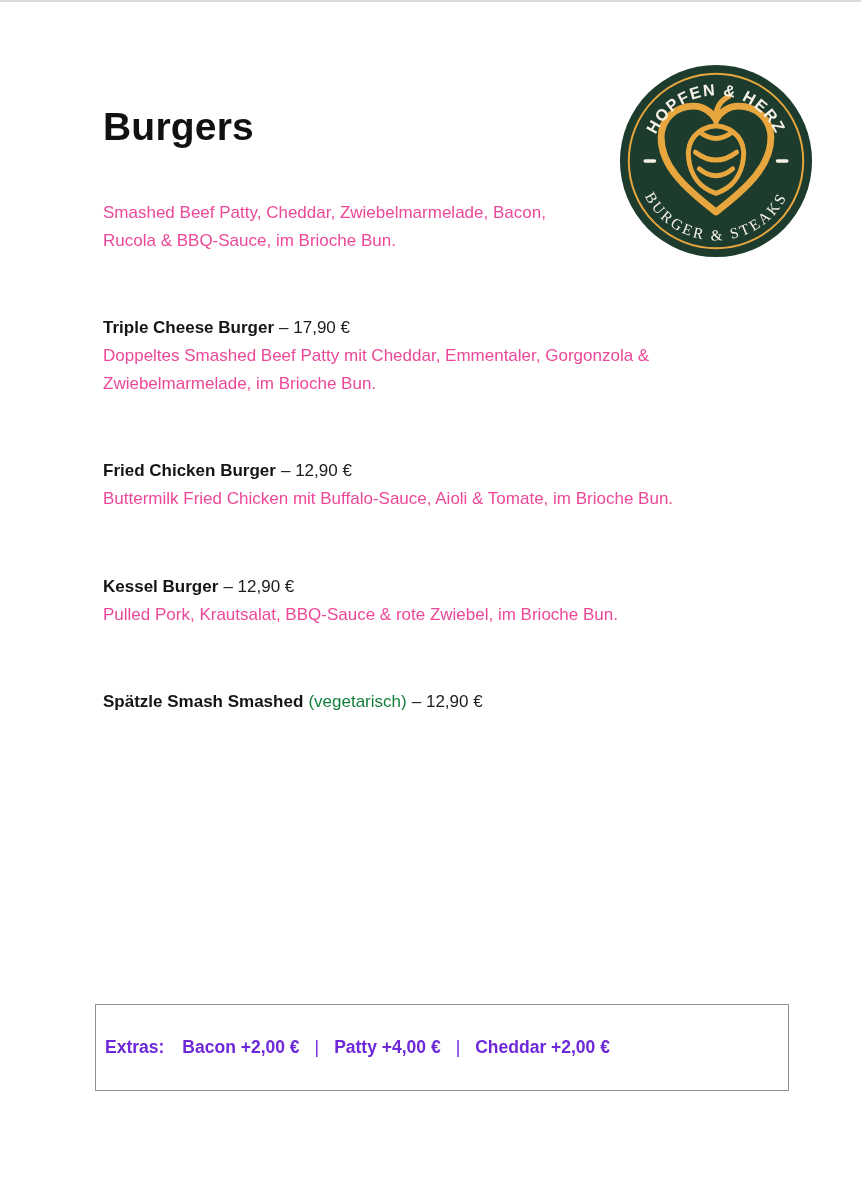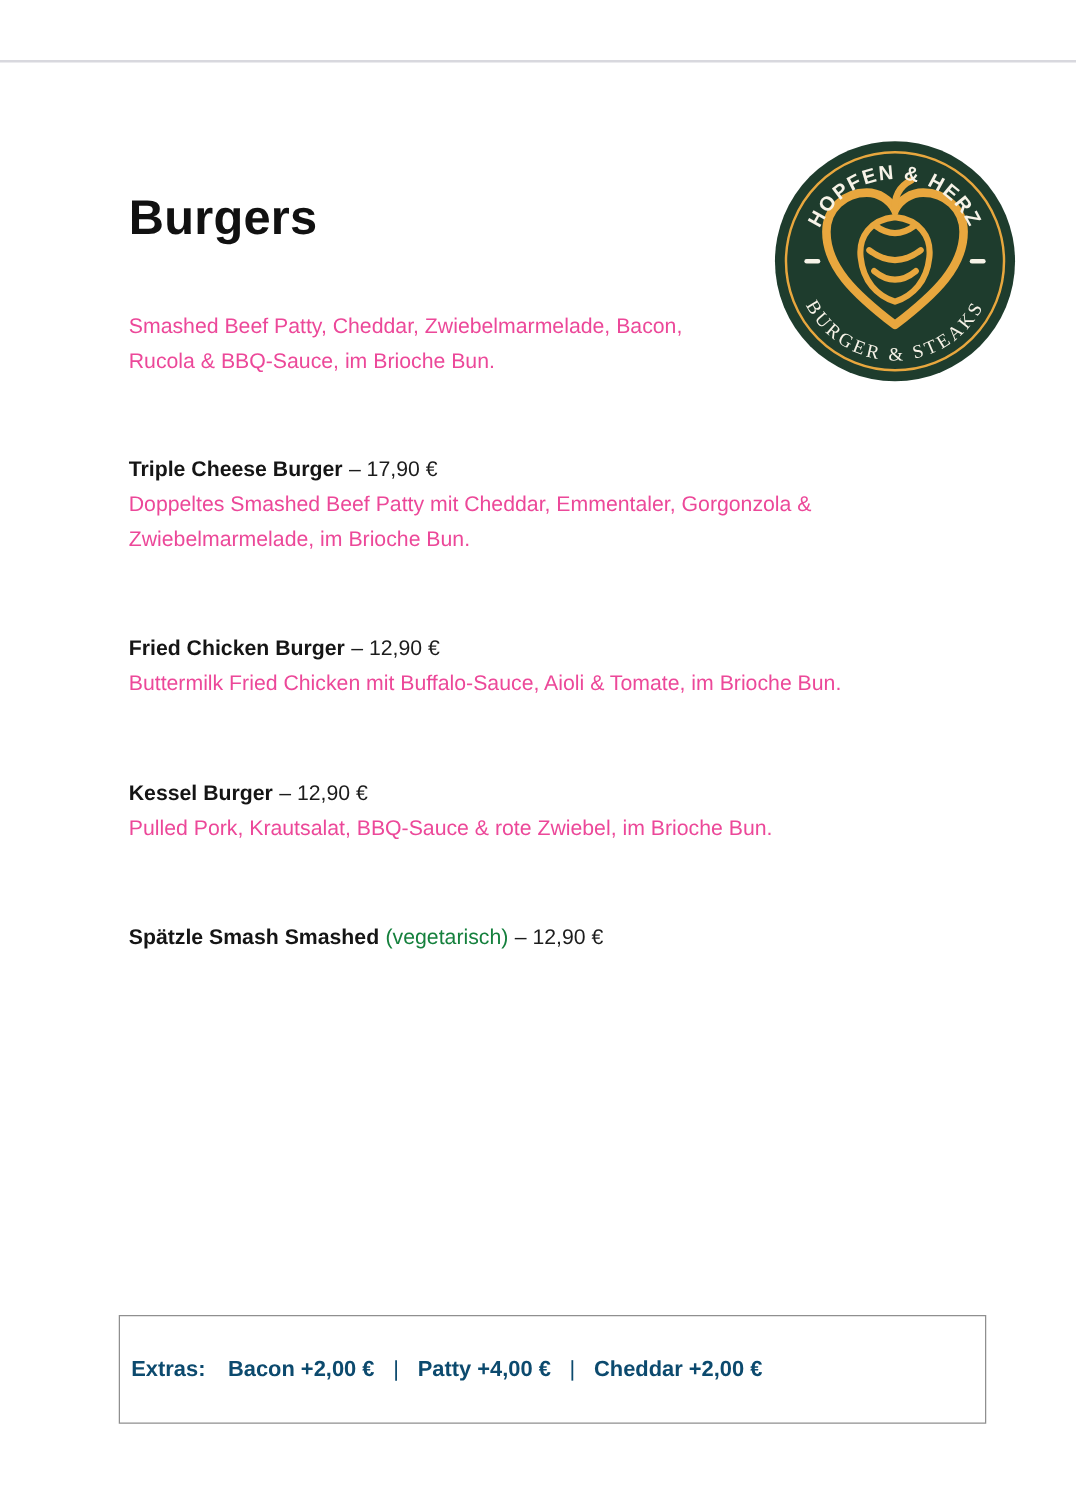--- a/index.html
+++ b/index.html
@@ -8,21 +8,20 @@
     width: 861px; height: 1200px;
     font-family: "Liberation Sans", sans-serif;
     color: #1c1c1c;
     position: relative;
     overflow: hidden;
   }
   .page {
     position: absolute; inset: 0;
     background: #ffffff;
     border-top: 2px solid #d8d8de;
-    margin-top: 48px;
   }
   .title {
     position: absolute; left: 103px; top: 103px;
     font-size: 39px; font-weight: 800; letter-spacing: 0.2px;
     color: #111111;
   }
   .logo {
     position: absolute; left: 618px; top: 61px;
     width: 196px; height: 196px;
   }
@@ -40,21 +39,21 @@
     white-space: pre-line; color: #ec4899;
   }
   .extras-box {
     position: absolute; left: 95px; top: 1002px;
     width: 694px; height: 87px;
     border: 1px solid #8f8f8f;
     display: flex; align-items: center;
     padding-left: 9px;
     background: #ffffff;
   }
-  .extras-line { font-size: 17.5px; font-weight: 700; color: #0c4a6e; }
+  .extras-line { font-size: 17.5px; font-weight: 700; color: #6d28d9; }
   .extras-line .extras-label { margin-right: 18px; }
   .extras-line .sep { margin: 0 15px; font-weight: 400; }
 </style>
 </head>
 <body>
 
 <div class="page">
 
   <h1 class="title">Burgers</h1>
 

